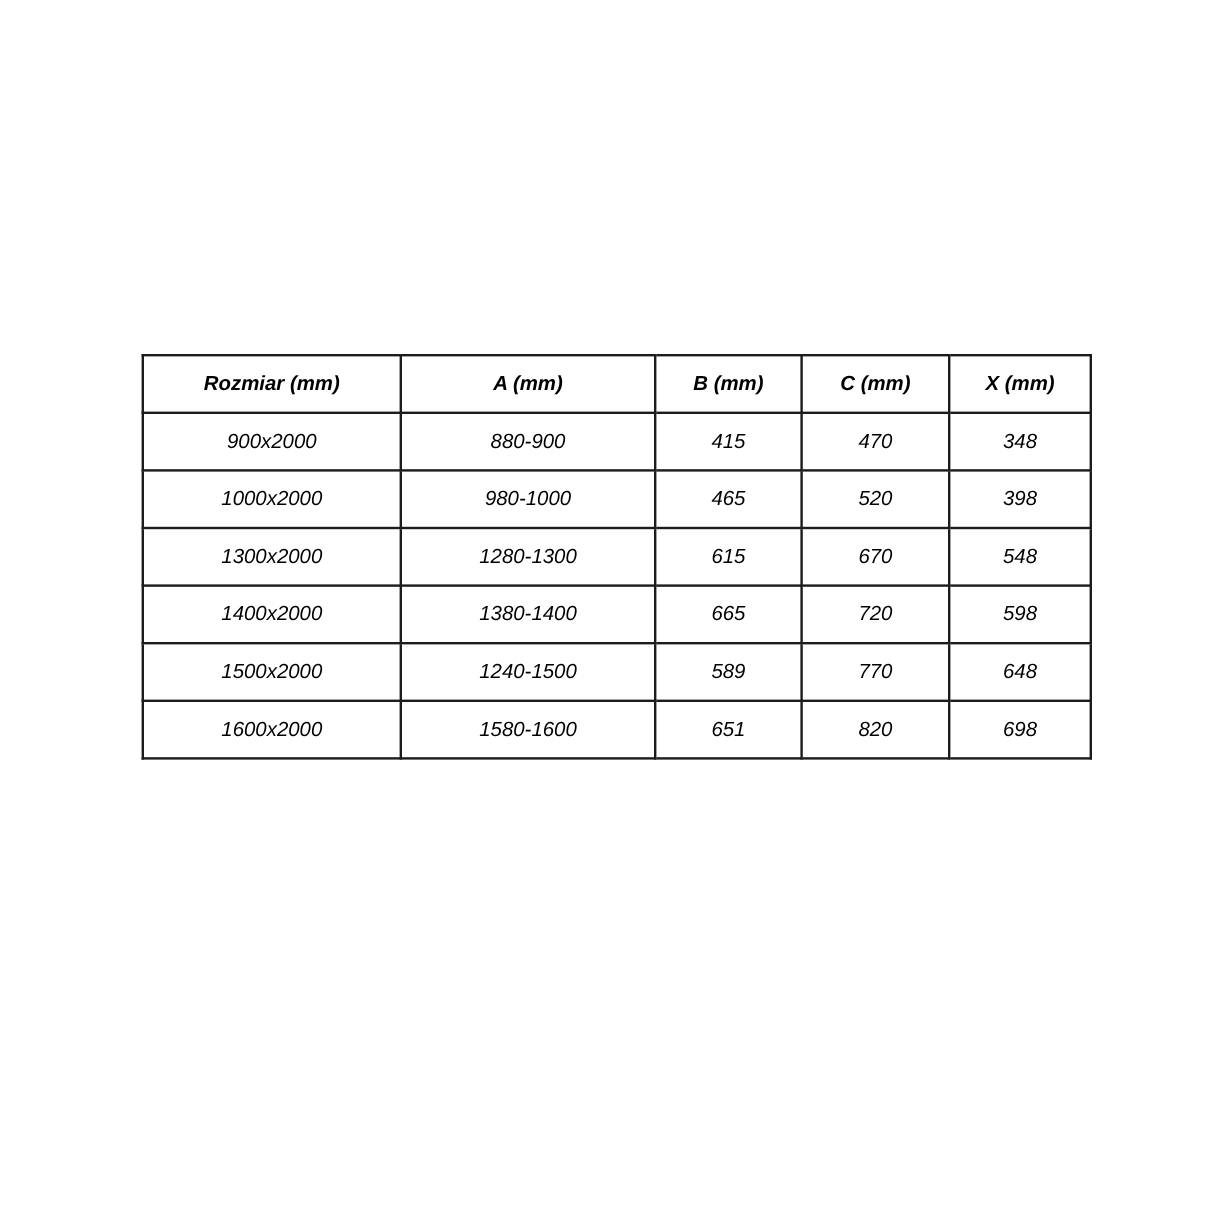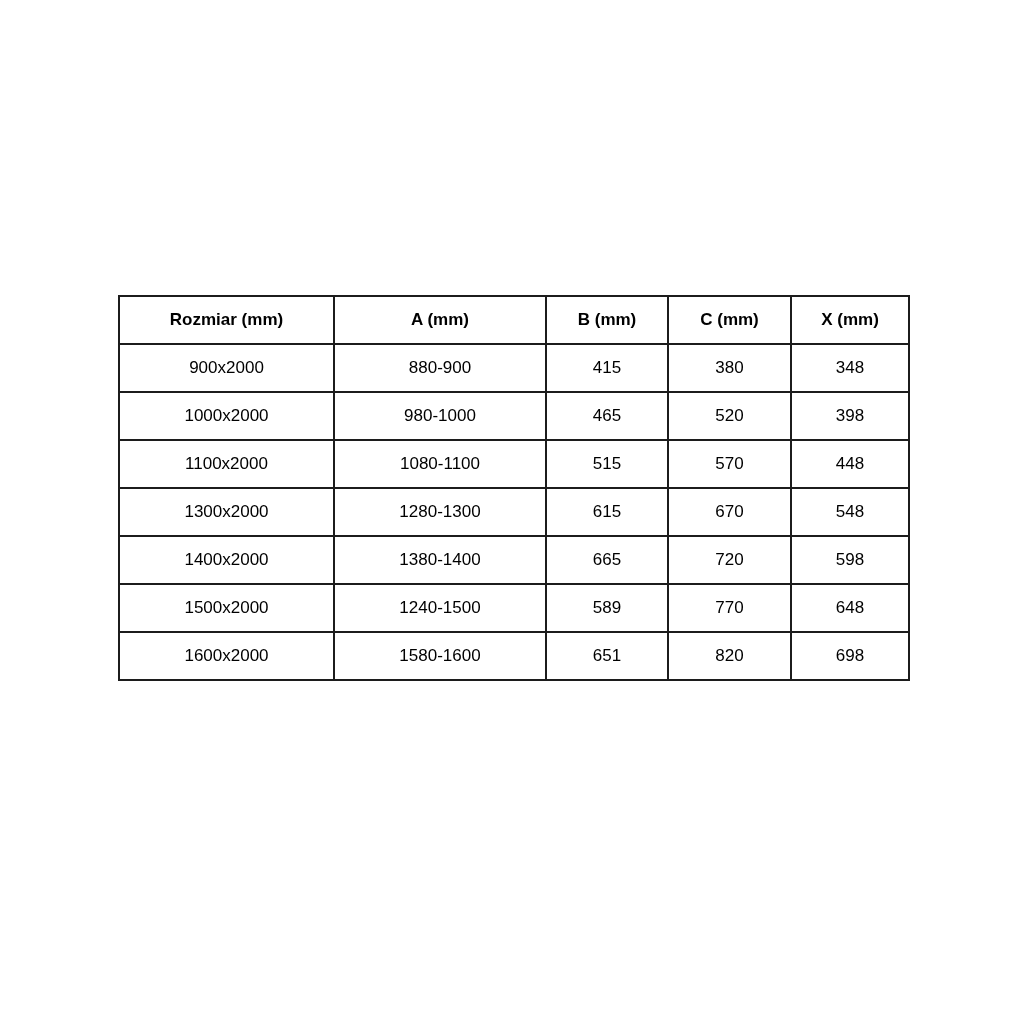--- a/index.html
+++ b/index.html
@@ -7,20 +7,21 @@
     width: 1024px;
     height: 1024px;
     background: #ffffff;
     font-family: "Liberation Sans", sans-serif;
   }
   .canvas {
     position: relative;
     width: 1024px;
     height: 1024px;
     background: #ffffff;
+    font-style: italic;
   }
   table.size-table {
     position: absolute;
     left: 118px;
     top: 295px;
     width: 790px;
     border-collapse: collapse;
     table-layout: fixed;
     background: #ffffff;
   }
@@ -67,36 +68,29 @@
         <th>B (mm)</th>
         <th>C (mm)</th>
         <th>X (mm)</th>
       </tr>
     </thead>
     <tbody>
       <tr>
         <td>900x2000</td>
         <td>880-900</td>
         <td>415</td>
-        <td>380</td>
+        <td>470</td>
         <td>348</td>
       </tr>
       <tr>
         <td>1000x2000</td>
         <td>980-1000</td>
         <td>465</td>
         <td>520</td>
         <td>398</td>
-      </tr>
-      <tr>
-        <td>1100x2000</td>
-        <td>1080-1100</td>
-        <td>515</td>
-        <td>570</td>
-        <td>448</td>
       </tr>
       <tr>
         <td>1300x2000</td>
         <td>1280-1300</td>
         <td>615</td>
         <td>670</td>
         <td>548</td>
       </tr>
       <tr>
         <td>1400x2000</td>

